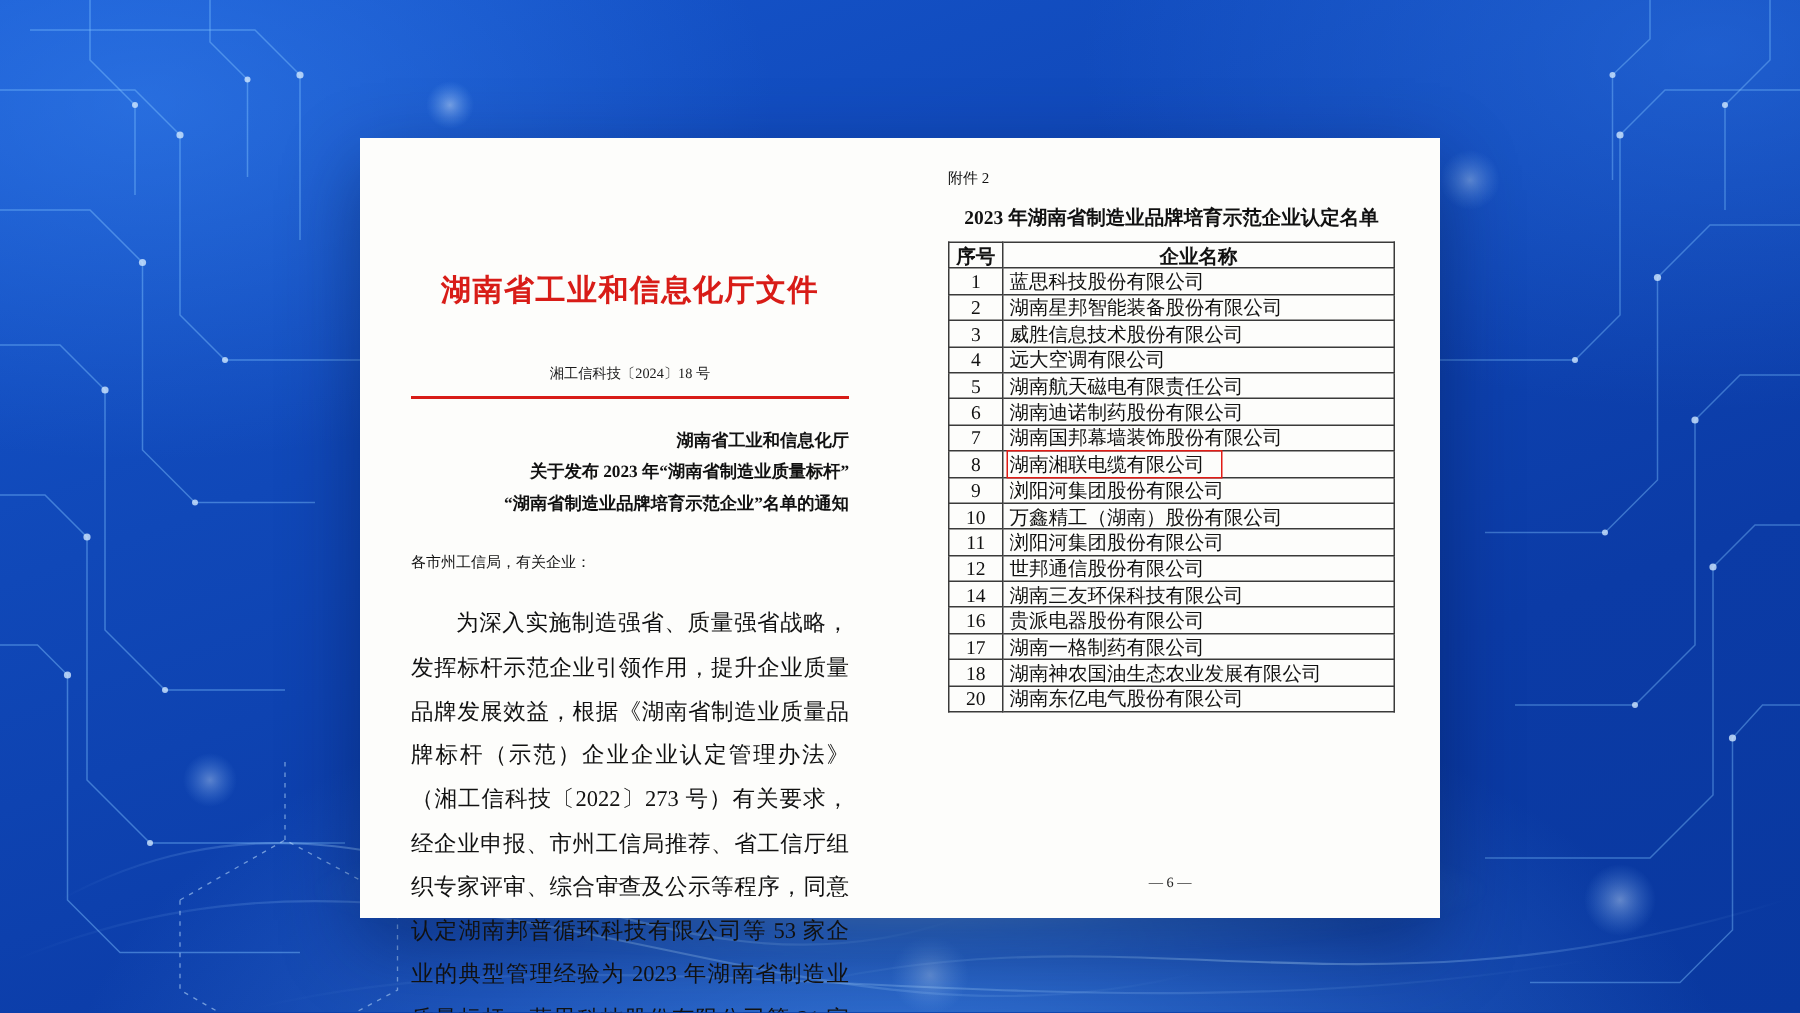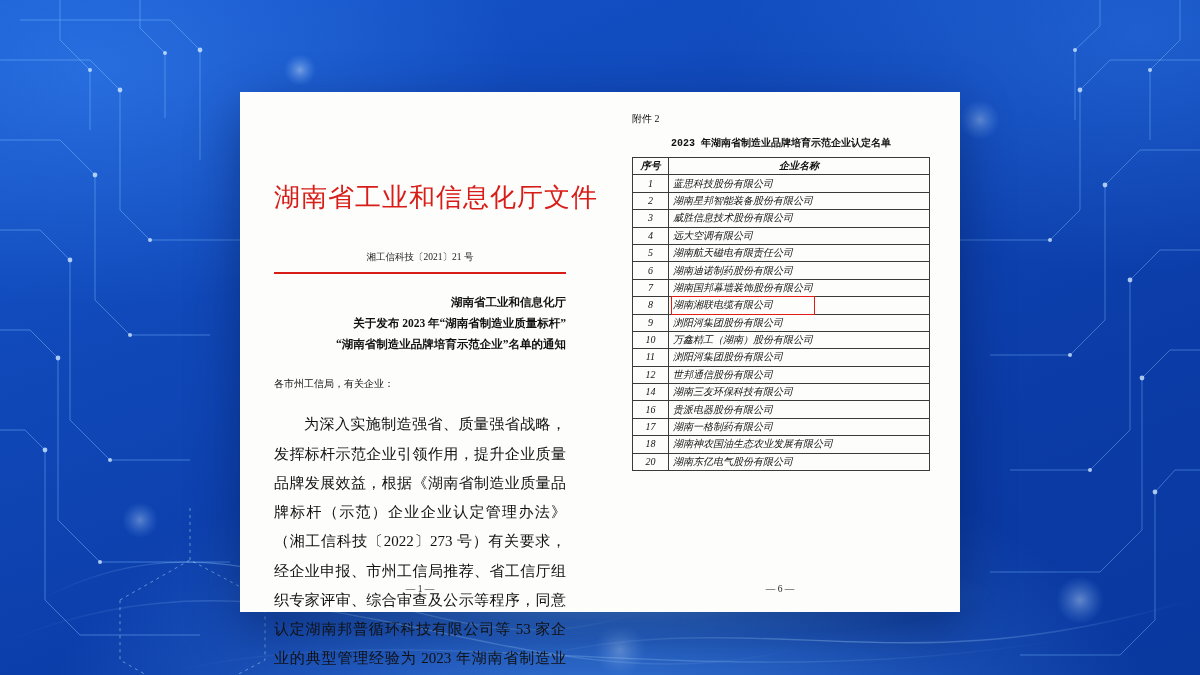--- a/index.html
+++ b/index.html
@@ -58,22 +58,22 @@
   .page-right {
     width: 360px;
     padding: 20px 30px 22px 32px;
   }
 
   
   .doc-title {
     text-align: center;
     color: #d81c17;
     font-family: "Liberation Serif", serif;
-    font-weight: normal;
-    font-size: 26px;
+    font-weight: bold;
+    font-size: 20px;
     letter-spacing: 1px;
     margin-top: 48px;
     white-space: nowrap;
   }
   .doc-number {
     text-align: center;
     font-family: "Liberation Serif", serif;
     font-size: 9.5px;
     color: #1a1a1a;
     margin-top: 36px;
@@ -124,41 +124,40 @@
 
   
   .attach-label {
     font-family: "Liberation Serif", serif;
     font-size: 10px;
     color: #111;
     margin-bottom: 10px;
   }
   .table-title {
     text-align: center;
-    font-family: Liberation Mono, monospace;
+    font-family: Liberation Serif, serif;
     font-weight: bold;
-    font-size: 10px;
+    font-size: 13px;
     color: #111;
     margin-bottom: 7px;
     white-space: nowrap;
   }
   table.list {
     border-collapse: collapse;
     width: 100%;
     table-layout: fixed;
   }
   table.list th, table.list td {
     border: 0.8px solid #3a3a3a;
     font-family: "Liberation Serif", serif;
-    font-size: 10px;
+    font-size: 13px;
     color: #111;
     height: 16.4px;
     line-height: 1;
     padding: 0 4px;
-    font-style: italic;
   }
   table.list th {
     font-weight: bold;
     text-align: center;
   }
   col.c-idx { width: 36px; }
   td.idx { text-align: center; }
   td.name { text-align: left; padding-left: 10px; }
 
   tr.highlight td.name {
@@ -285,21 +284,21 @@
       <line x1="330" y1="0" x2="330" y2="55"></line>
     </g>
   </svg>
 
   <div class="glow-bar"></div>
 
   <div class="sheet">
 
     <div class="page page-left">
       <div class="doc-title">湖南省工业和信息化厅文件</div>
-      <div class="doc-number">湘工信科技〔2021〕21 号</div>
+      <div class="doc-number">湘工信科技〔2024〕18 号</div>
       <div class="red-rule"></div>
       <div class="headline">
         <div>湖南省工业和信息化厅</div>
         <div>关于发布 2023 年“湖南省制造业质量标杆”</div>
         <div>“湖南省制造业品牌培育示范企业”名单的通知</div>
       </div>
       <div class="salutation">各市州工信局，有关企业：</div>
       <div class="body-text">为深入实施制造强省、质量强省战略，发挥标杆示范企业引领作用，提升企业质量品牌发展效益，根据《湖南省制造业质量品牌标杆（示范）企业企业认定管理办法》（湘工信科技〔2022〕273 号）有关要求，经企业申报、市州工信局推荐、省工信厅组织专家评审、综合审查及公示等程序，同意认定湖南邦普循环科技有限公司等 53 家企业的典型管理经验为 2023 年湖南省制造业质量标杆、蓝思科技股份有限公司等 31 家企业为 2023 年湖南省制造业品牌培育示范企业，现予发布。</div>
       <div class="page-num">— 1 —</div>
     </div>

